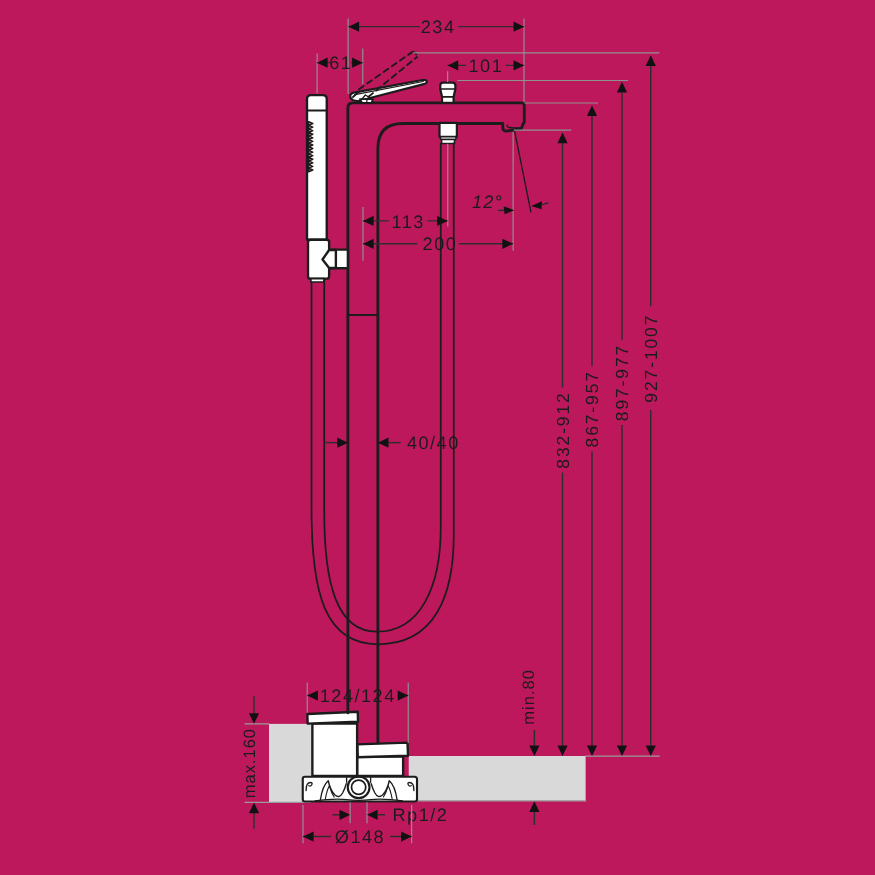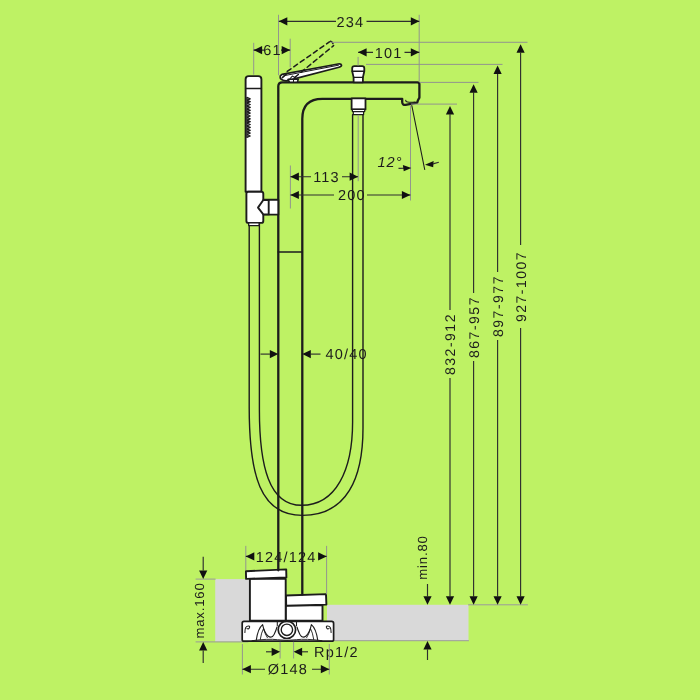--- a/index.html
+++ b/index.html
@@ -1,16 +1,16 @@
 <!DOCTYPE html>
 <html><head>
 <meta charset="utf-8">
 <style>
 html,body{margin:0;padding:0;background:#fff;}
-#page{width:700px;height:700px;position:relative;background:#bef264;overflow:hidden;text-decoration:underline;}
+#page{width:700px;height:700px;position:relative;background:#be185d;overflow:hidden;text-decoration:underline;}
 svg{display:block;opacity:0.999;}
 text{font-family:"Liberation Sans",sans-serif;fill:#1c1c1c;-webkit-font-smoothing:antialiased;text-rendering:geometricPrecision;}
 .d{font-size:14.5px;letter-spacing:1.2px;}
 .r{font-size:14px;letter-spacing:1.5px;}
 .m{font-size:13.2px;letter-spacing:0.8px;}
 </style>
 </head>
 <body>
 <div id="page">
 <svg width="700" height="700" viewBox="0 0 700 700">

